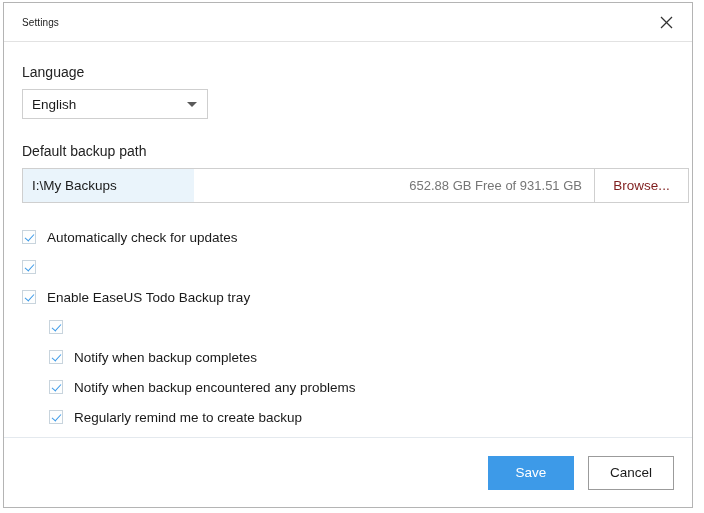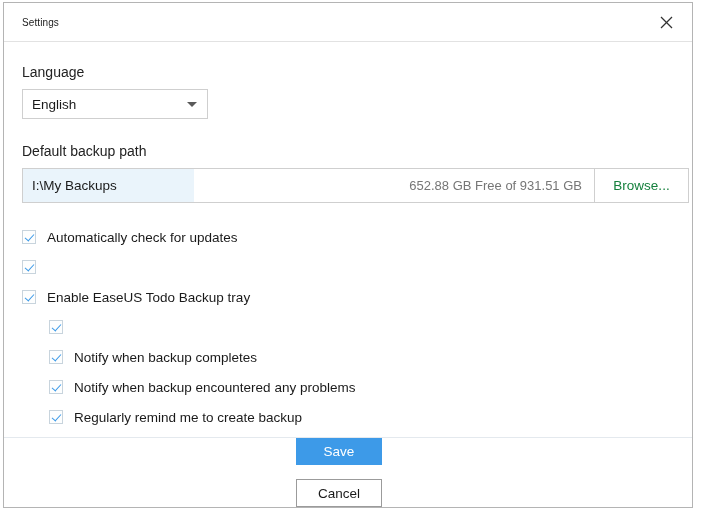--- a/index.html
+++ b/index.html
@@ -140,21 +140,21 @@
   .browse-btn {
     width: 94px;
     border: 1px solid #cfcfcf;
     border-left: none;
     box-sizing: border-box;
     background: #ffffff;
     display: flex;
     align-items: center;
     justify-content: center;
     font-size: 13.5px;
-    color: #15803d;
+    color: #7f1d1d;
     cursor: pointer;
   }
 
   
   .check-list { margin-top: 19px; }
   .check-row {
     display: flex;
     align-items: center;
     height: 30px;
     cursor: pointer;
@@ -192,21 +192,20 @@
   .footer {
     height: 69px;
     min-height: 69px;
     border-top: 1px solid #e4e9ee;
     display: flex;
     align-items: center;
     justify-content: flex-end;
     padding-right: 18px;
     gap: 14px;
     background: #ffffff;
-    flex-direction: column;
   }
   .btn {
     width: 86px;
     height: 34px;
     font-size: 13.5px;
     display: flex;
     align-items: center;
     justify-content: center;
     cursor: pointer;
     box-sizing: border-box;

